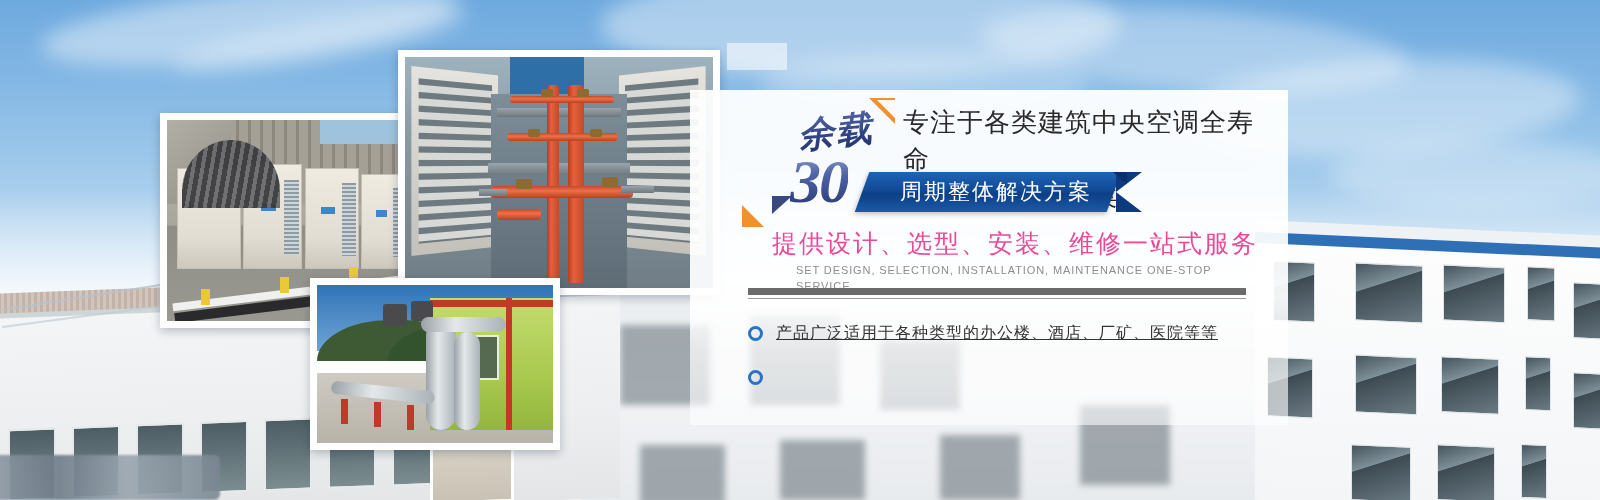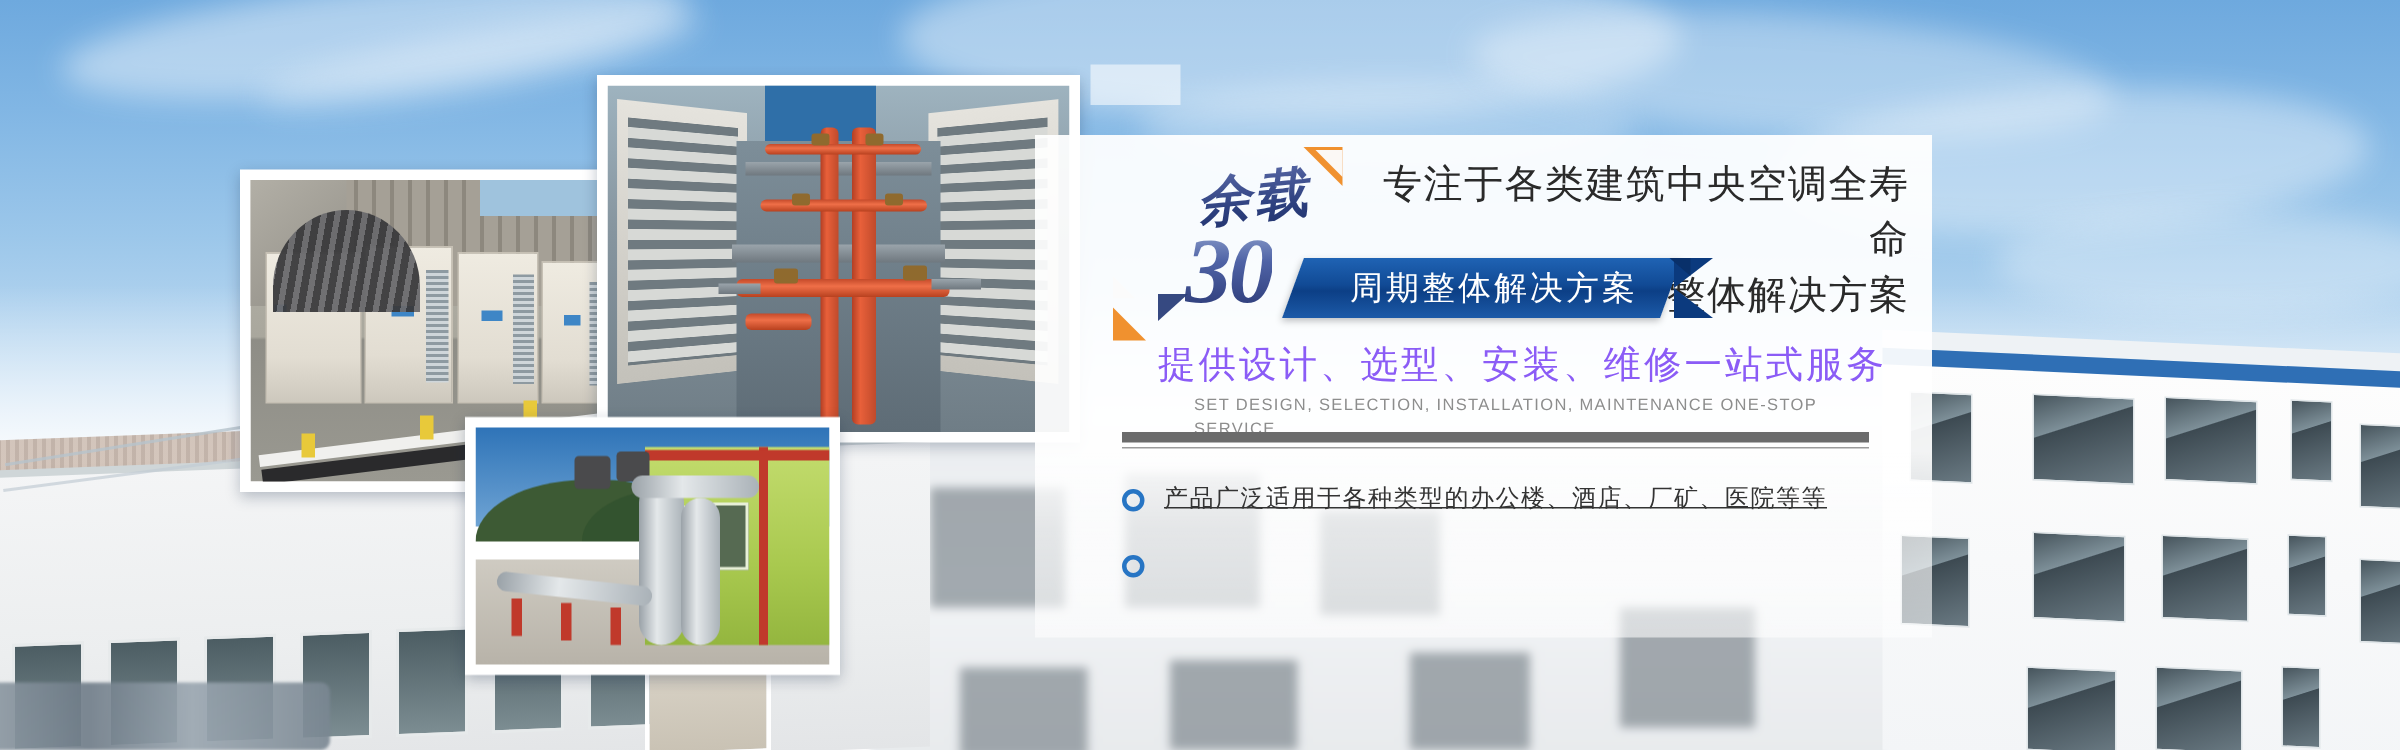--- a/index.html
+++ b/index.html
@@ -137,36 +137,36 @@
       border-left:18px solid transparent;border-top:18px solid #fbf8f5;}
   .arrowBL{position:absolute;left:742px;top:205px;width:0;height:0;
       border-right:22px solid transparent;border-bottom:22px solid #f0912f;}
   .arrowBL::after{content:"";position:absolute;left:0px;top:-21px;width:0;height:0;
       border-right:15px solid transparent;border-bottom:15px solid #fbfbfb;}
   .arrowNavy{position:absolute;left:772px;top:196px;width:0;height:0;
       border-right:20px solid transparent;border-top:18px solid #2b3f7a;opacity:.95;}
 
   
   .headline{position:absolute;left:903px;top:104px;width:370px;
-    font-size:26px;line-height:37px;color:#2a2a2a;letter-spacing:1px;font-weight:400;text-align:right;}
+    font-size:26px;line-height:37px;color:#2a2a2a;letter-spacing:1px;font-weight:400;}
 
   
   .ribbon{position:absolute;left:862px;top:172px;width:252px;height:40px;
     background:linear-gradient(180deg,#1f63b4 0%,#114a95 45%,#0c3f86 55%,#1c5aa8 100%);
     transform:skewX(-20deg);box-shadow:0 2px 5px rgba(0,0,0,.25);}
   .ribbon-txt{position:absolute;left:886px;top:177px;width:220px;height:30px;
     font-size:22px;line-height:30px;color:#fff;letter-spacing:2px;font-weight:500;text-align:center;}
   .ribbon-tail{position:absolute;left:1116px;top:172px;width:0;height:0;
     border-top:20px solid #0b3a7e;border-bottom:20px solid #0b3a7e;border-right:26px solid transparent;}
   .ribbon-fold{position:absolute;left:1113px;top:172px;width:0;height:0;
     border-top:12px solid #09306a;border-left:14px solid transparent;}
 
   
   .subhead{position:absolute;left:772px;top:226px;width:500px;
-    font-size:25px;line-height:34px;color:#8b5cf6;letter-spacing:2px;}
+    font-size:25px;line-height:34px;color:#ec4899;letter-spacing:2px;}
   .subeng{position:absolute;left:796px;top:262px;width:470px;
     font-size:11px;line-height:16px;color:#8d8d8d;letter-spacing:.9px;}
 
   .rule{position:absolute;left:748px;top:288px;width:498px;height:7px;background:#6b6b6b;}
   .rule2{position:absolute;left:748px;top:298px;width:498px;height:1px;background:#9b9b9b;}
 
   .bullets{position:absolute;left:748px;top:315px;width:520px;}
   .brow{display:flex;align-items:center;height:36px;margin-bottom:8px;}
   .bdot{width:15px;height:15px;border:3px solid #2775c4;border-radius:50%;flex:0 0 auto;margin-right:13px;}
   .btxt{font-size:16px;color:#333;letter-spacing:1px;line-height:20px;text-decoration:underline;}

